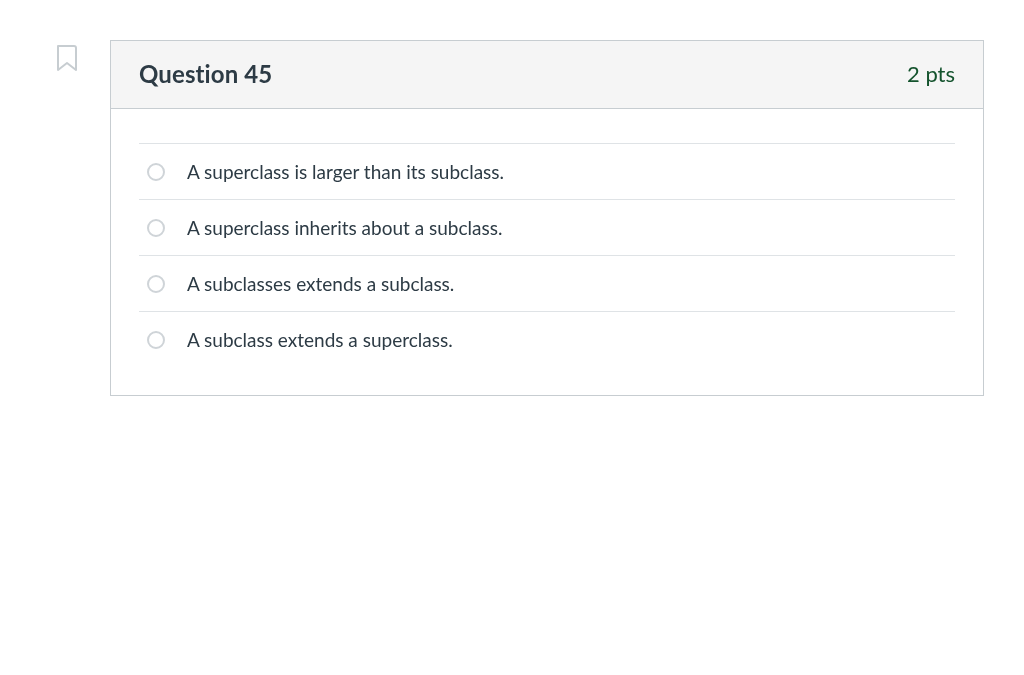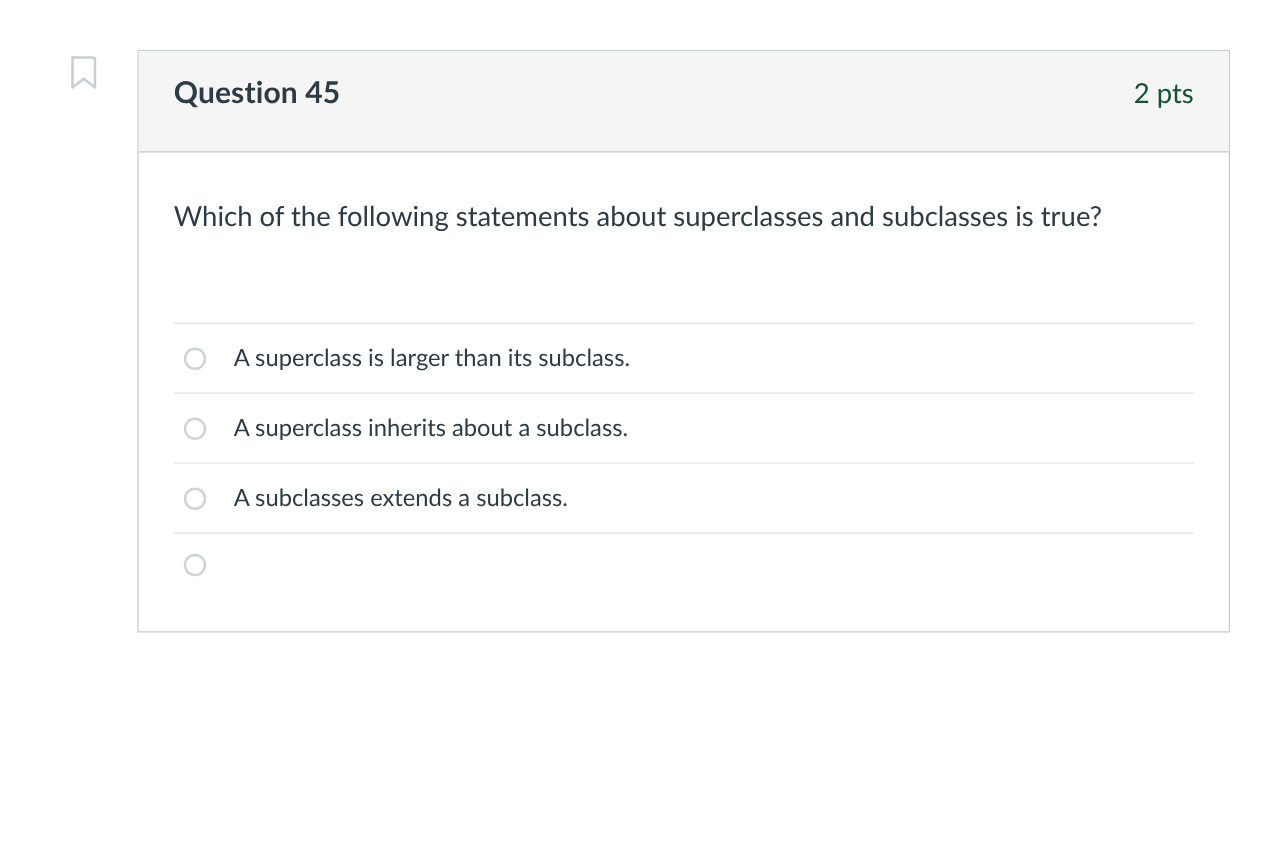--- a/index.html
+++ b/index.html
@@ -24,21 +24,21 @@
   }
   .flag svg { width: 100%; height: 100%; display: block; }
   .card {
     border: 1px solid #c7cdd1;
     background: #ffffff;
   }
   .card-header {
     display: flex;
     justify-content: space-between;
     align-items: center;
-    padding: 18px 28px 33px 28px;
+    padding: 18px 28px 20px 28px;
     background: #f5f5f5;
     border-bottom: 1px solid #c7cdd1;
   }
   .q-title {
     font-size: 24px;
     font-weight: 700;
     color: #2d3b45;
     letter-spacing: 0.1px;
   }
   .q-points {
@@ -91,34 +91,34 @@
       <path d="M3 2 H19 A2 2 0 0 1 21 4 V26 L12 19 L3 26 V2 Z"></path>
     </svg>
   </span>
 
   <div class="card">
     <div class="card-header">
       <div class="q-title">Question 45</div>
       <div class="q-points">2 pts</div>
     </div>
     <div class="card-body">
-      <div class="prompt">Which of the following statements about superclasses and subclasses is true?</div>
 
       <div class="options">
         <label class="option">
           <input type="radio" name="q45" class="radio" style="">
           <span class="opt-label">A superclass is larger than its subclass.</span>
         </label>
         <label class="option">
           <input type="radio" name="q45" class="radio" style="">
           <span class="opt-label">A superclass inherits about a subclass.</span>
         </label>
         <label class="option">
           <input type="radio" name="q45" class="radio" style="">
           <span class="opt-label">A subclasses extends a subclass.</span>
         </label>
         <label class="option">
           <input type="radio" name="q45" class="radio" style="">
+          <span class="opt-label">A subclass extends a superclass.</span>
         </label>
       </div>
     </div>
   </div>
 </div>
 
 </body></html>

